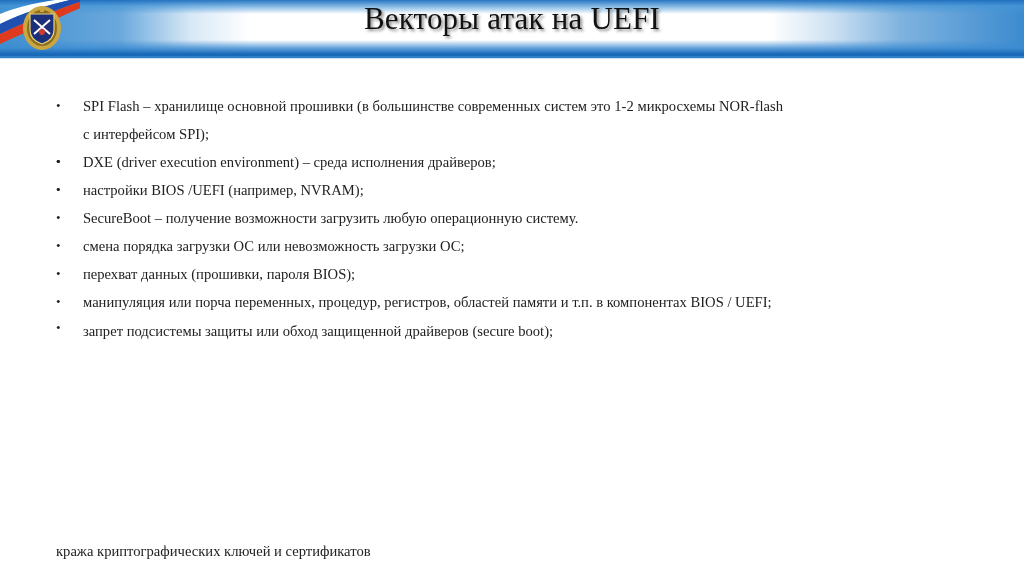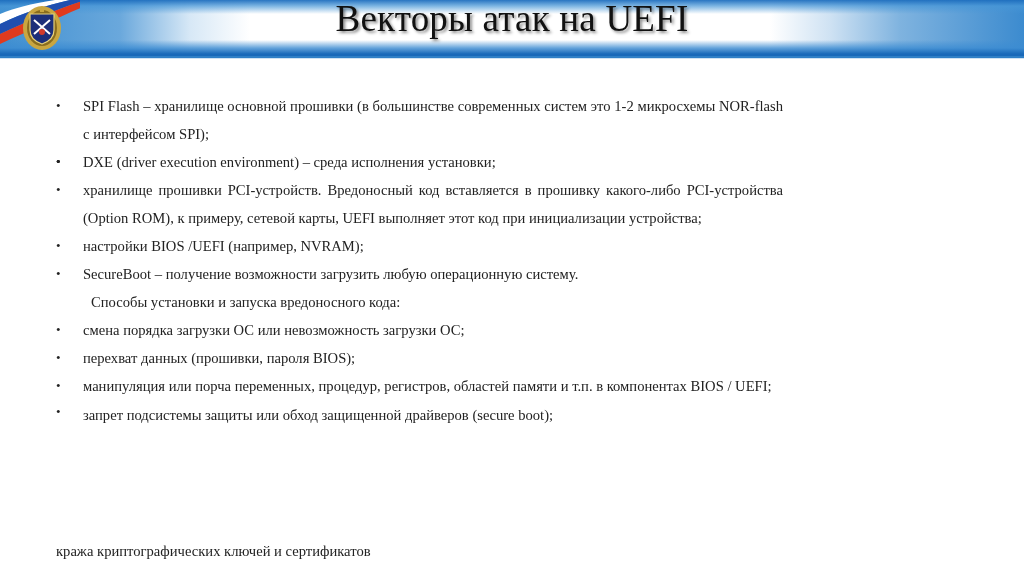--- a/index.html
+++ b/index.html
@@ -7,21 +7,21 @@
          font-family:"Liberation Serif","DejaVu Serif",serif; color:#222; }
   .header { position:absolute; left:0; top:0; width:1024px; height:58px;
     background:
       linear-gradient(to bottom, rgba(30,110,190,0.95) 0px, rgba(70,150,215,0.7) 6px, rgba(255,255,255,0) 14px, rgba(255,255,255,0) 40px, rgba(60,140,210,0.8) 48px, rgba(25,105,185,1) 54px),
       linear-gradient(to right, #3f8fd0 0px, #6aa8dc 120px, #d7e8f6 190px, #ffffff 250px, #ffffff 770px, #cfe2f3 830px, #7fb3df 900px, #3c8bcf 1024px);
   }
   .header-line { position:absolute; left:0; top:56px; width:1024px; height:2px; background:#2f7fc6; }
   .header-line2 { position:absolute; left:0; top:58px; width:1024px; height:1px; background:#cfe2f3; }
   .logo { position:absolute; left:0; top:0; width:80px; height:58px; }
   .title { position:absolute; left:0; top:0; width:1024px; text-align:center;
-    font-size:37px; line-height:38px; color:#111; letter-spacing:0.2px;
+    font-size:31px; line-height:38px; color:#111; letter-spacing:0.2px;
     text-shadow: 2px 2px 3px rgba(0,0,0,0.45); }
   .page-num { position:absolute; left:1036px; top:11px; width:28px; height:28px; border-radius:50%;
     background:#fff; border:2px solid #111; box-sizing:border-box;
     font-family:"Liberation Sans","DejaVu Sans",sans-serif; font-weight:bold; font-size:10px;
     display:flex; align-items:center; justify-content:center; color:#111; }
   .content { position:absolute; left:56px; top:92px; width:727px; font-size:14.6px; line-height:28px; }
   .item { position:relative; padding-left:27px; text-align:justify; }
   .bullet { position:absolute; left:0; top:0; width:10px; font-size:13px; }
   .subhead { padding-left:35px; }
   .item.last { line-height:24px; padding-top:3px; }
@@ -64,37 +64,35 @@
       <span>SPI Flash – хранилище основной прошивки (в большинстве современных систем это 1-2 микросхемы NOR-flash с интерфейсом SPI);</span>
     </div>
     <div class="item">
       <span class="bullet">•</span>
     </div>
     <div class="item">
       <span class="bullet">•</span>
     </div>
     <div class="item">
       <span class="bullet">•</span>
-      <span>DXE (driver execution environment) – среда исполнения установки;</span>
+      <span>DXE (driver execution environment) – среда исполнения драйверов;</span>
     </div>
     <div class="item">
       <span class="bullet">•</span>
-      <span>хранилище прошивки PCI-устройств. Вредоносный код вставляется в прошивку какого-либо PCI-устройства (Option ROM), к примеру, сетевой карты, UEFI выполняет этот код при инициализации устройства;</span>
     </div>
     <div class="item">
       <span class="bullet">•</span>
       <span>настройки BIOS /UEFI (например, NVRAM);</span>
     </div>
     <div class="item">
       <span class="bullet">•</span>
       <span>SecureBoot – получение возможности загрузить любую операционную систему.</span>
     </div>
   </div>
 
-  <div class="subhead">Способы установки и запуска вредоносного кода:</div>
 
   <div>
     <div class="item">
       <span class="bullet">•</span>
       <span>смена порядка загрузки ОС или невозможность загрузки ОС;</span>
     </div>
     <div class="item">
       <span class="bullet">•</span>
       <span>перехват данных (прошивки, пароля BIOS);</span>
     </div>

